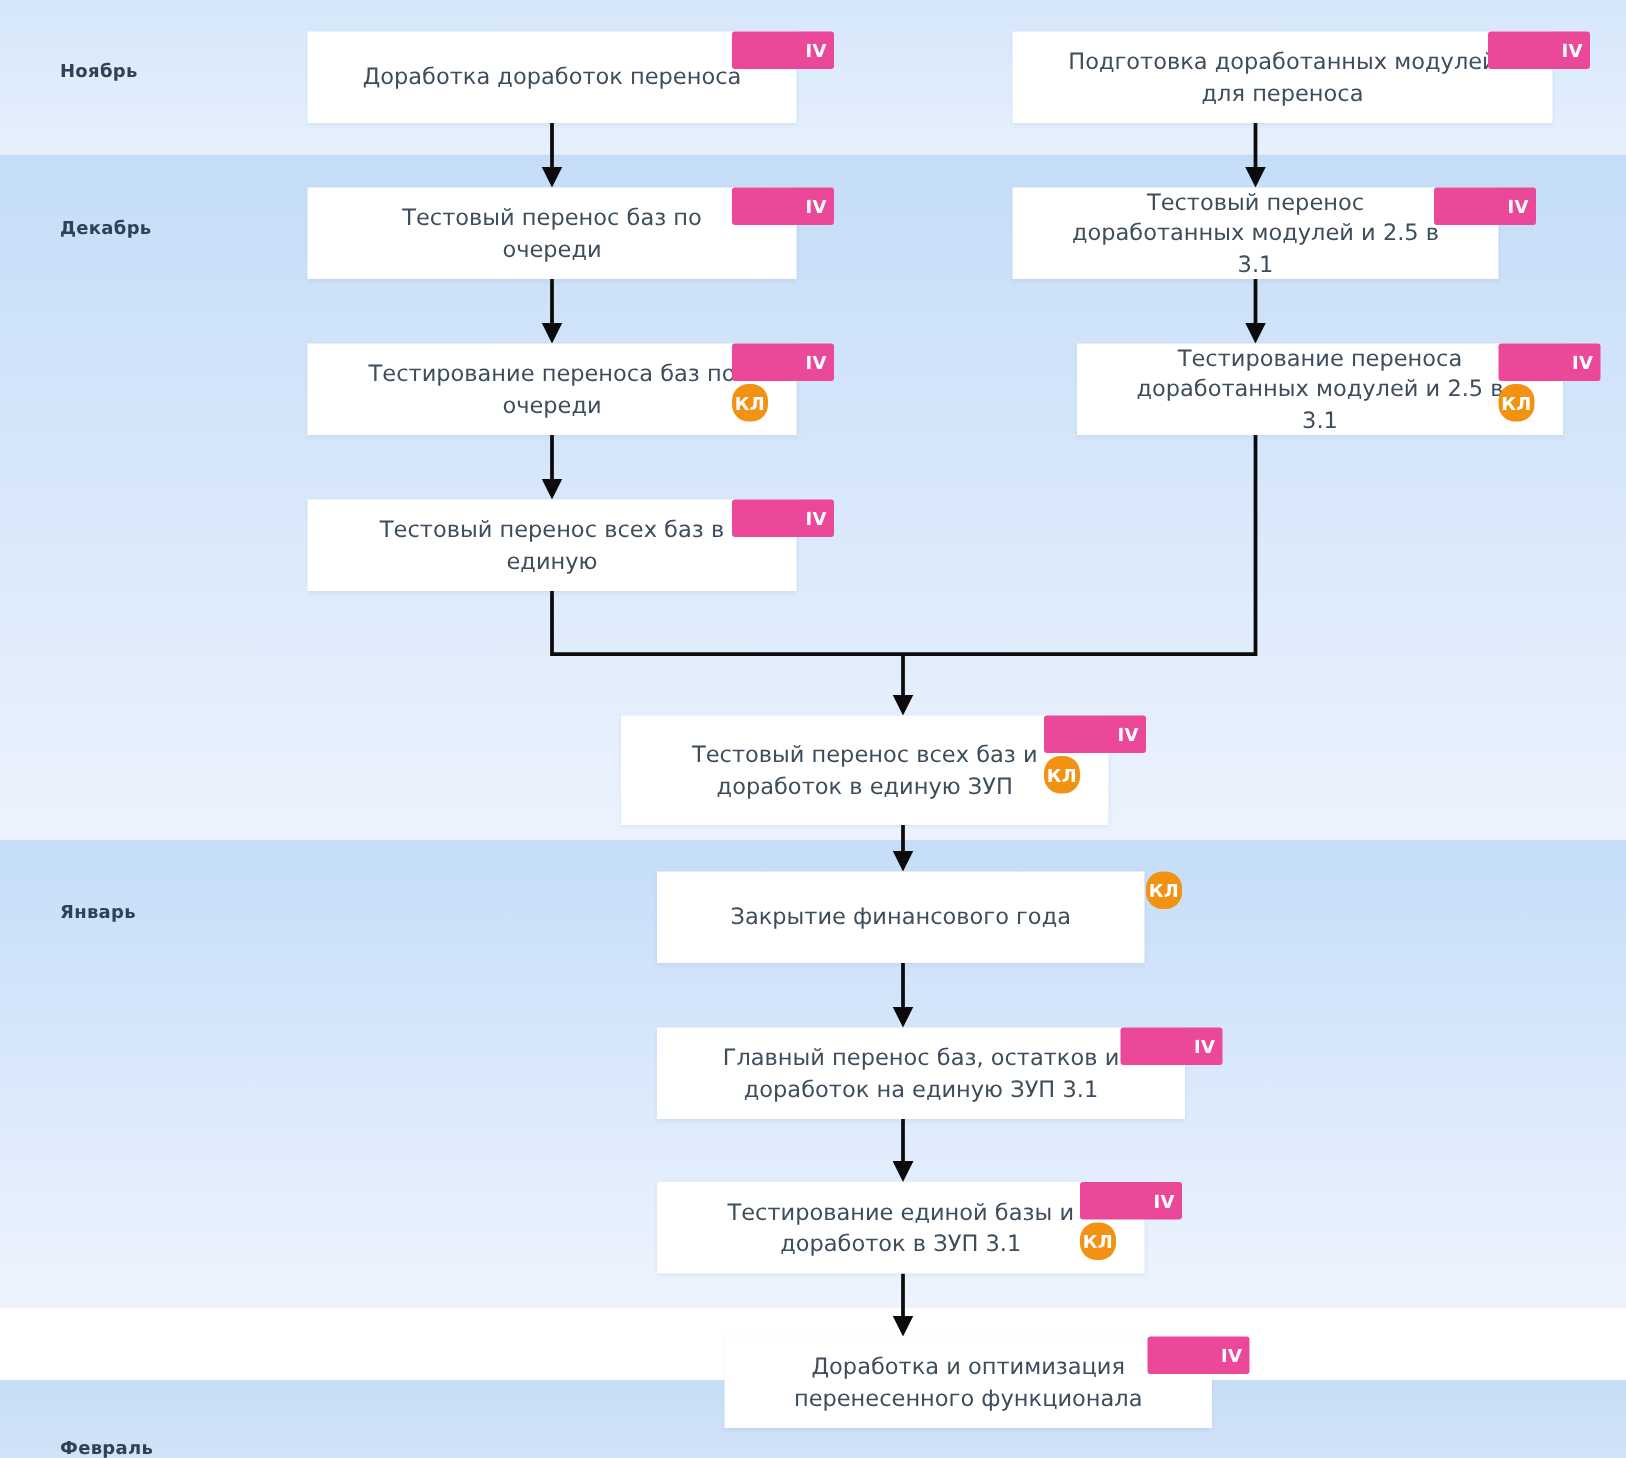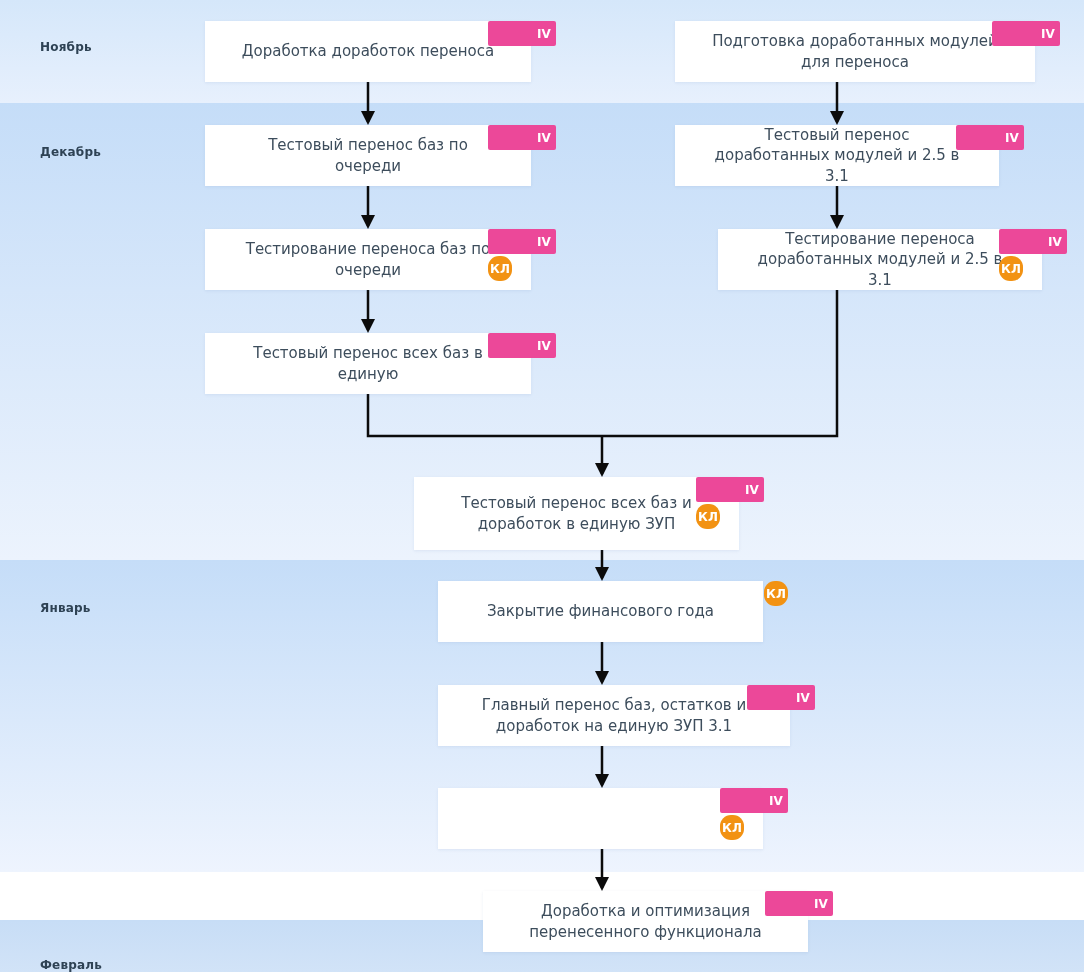--- a/index.html
+++ b/index.html
@@ -149,20 +149,21 @@
   </div>
 
   <div class="node" style="left:438px;top:685px;width:352px;height:61px;">
     <span class="label">Главный перенос баз, остатков и доработок на единую ЗУП 3.1</span>
     <div class="badges">
       <span class="badge badge-iv">IV</span>
     </div>
   </div>
 
   <div class="node" style="left:438px;top:788px;width:325px;height:61px;">
+    <span class="label">Тестирование единой базы и доработок в ЗУП 3.1</span>
     <div class="badges">
       <span class="badge badge-iv">IV</span>
       <span class="badge badge-kl">КЛ</span>
     </div>
   </div>
 
   <div class="node" style="left:438px;top:891px;width:325px;height:61px;margin-left:45px;">
     <span class="label">Доработка и оптимизация перенесенного функционала</span>
     <div class="badges">
       <span class="badge badge-iv">IV</span>

